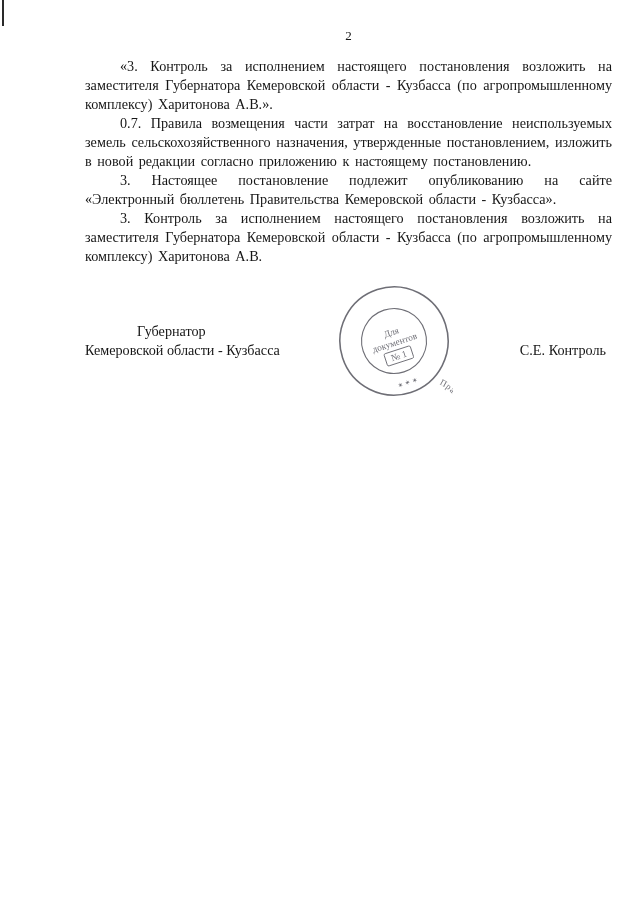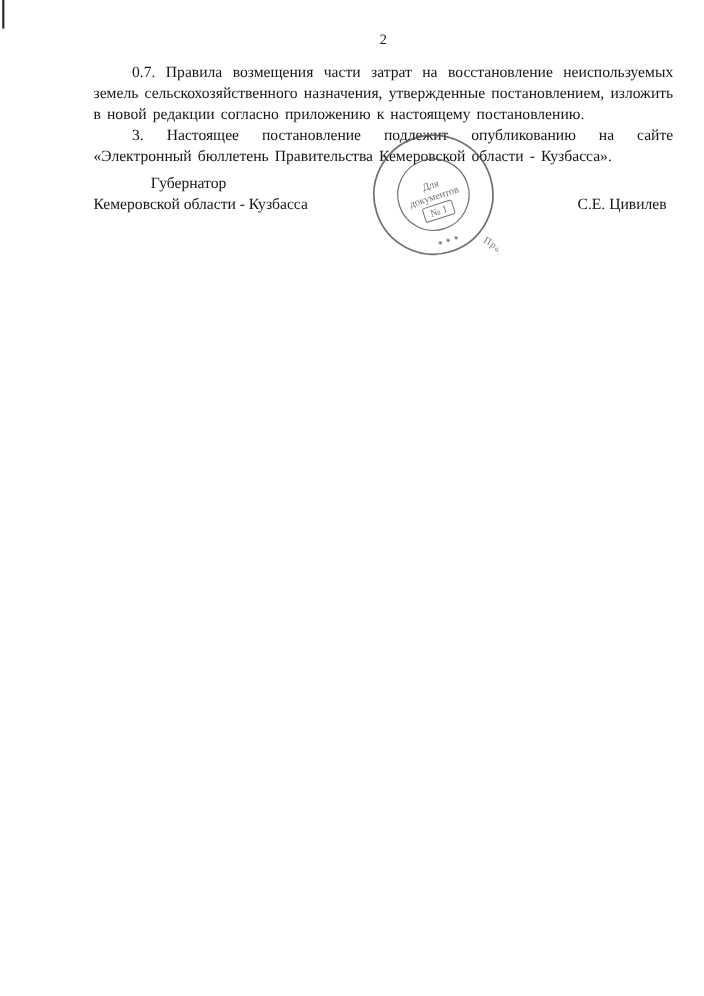--- a/index.html
+++ b/index.html
@@ -30,20 +30,21 @@
   .body-text p {
     margin: 0;
     font-size: 14.2px;
     line-height: 19px;
     text-align: justify;
     text-indent: 35px;
     word-spacing: 2px;
   }
   .sig-area {
     position: relative;
+    margin-top: 50px;
     height: 150px;
     font-size: 14.2px;
     line-height: 19px;
   }
   .sig-left { position: absolute; left: 0; top: 6px; }
   .sig-title1 { padding-left: 52px; }
   .sig-name { position: absolute; right: 6px; top: 25px; }
   .stamp {
     position: absolute;
     left: 250px;
@@ -57,22 +58,24 @@
 </style>
 </head>
 <body>
 
 <div class="page">
   <div class="scan-mark"></div>
 
   <div class="page-number">2</div>
 
   <div class="body-text">
+    <p>«3. Контроль за исполнением настоящего постановления возложить на заместителя Губернатора Кемеровской области - Кузбасса (по агропромышленному комплексу) Харитонова А.В.».</p>
     <p>0.7. Правила возмещения части затрат на восстановление неиспользуемых земель сельскохозяйственного назначения, утвержденные постановлением, изложить в новой редакции согласно приложению к настоящему постановлению.</p>
     <p>3. Настоящее постановление подлежит опубликованию на сайте «Электронный бюллетень Правительства Кемеровской области - Кузбасса».</p>
+    <p>3. Контроль за исполнением настоящего постановления возложить на заместителя Губернатора Кемеровской области - Кузбасса (по агропромышленному комплексу) Харитонова А.В.</p>
   </div>
 
   <div class="sig-area">
     <div class="sig-left">
       <div class="sig-title1">Губернатор</div>
       <div class="sig-title2">Кемеровской области - Кузбасса</div>
     </div>
 
     <div class="stamp">
       <svg viewBox="0 0 120 120">
@@ -85,15 +88,15 @@
           </text>
           <text x="60" y="107" font-size="7" fill="currentColor" stroke="none" text-anchor="middle">✶  ✶  ✶</text>
           <text x="60" y="54" font-size="9.5" fill="currentColor" stroke="none" text-anchor="middle">Для</text>
           <text x="60" y="65" font-size="9.5" fill="currentColor" stroke="none" text-anchor="middle">документов</text>
           <text x="60" y="79" font-size="9.5" fill="currentColor" stroke="none" text-anchor="middle">№ 1</text>
           <rect x="46" y="69.5" width="28" height="13" rx="1.5" stroke-width="0.9"></rect>
         </g>
       </svg>
     </div>
 
-    <div class="sig-name">С.Е. Цивилев</div>
+    <div class="sig-name">С.Е. Контроль</div>
   </div>
 </div>
 
 </body></html>

